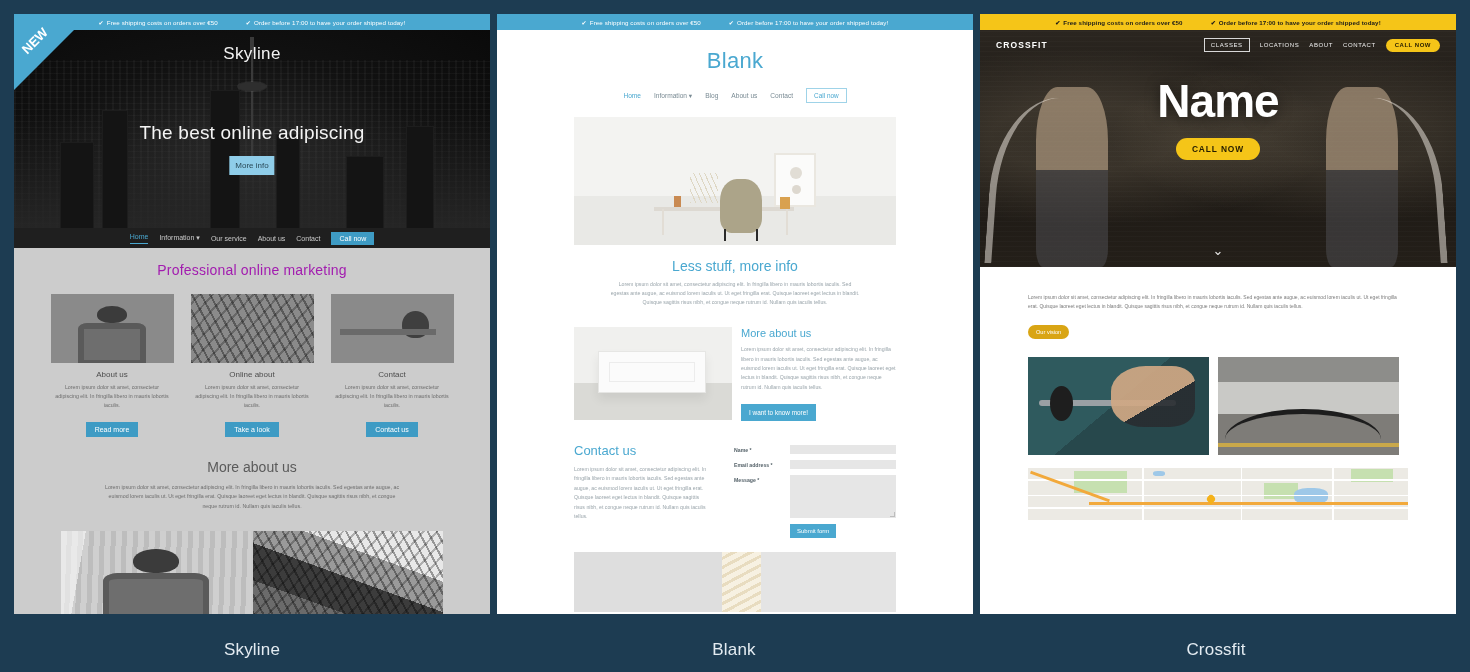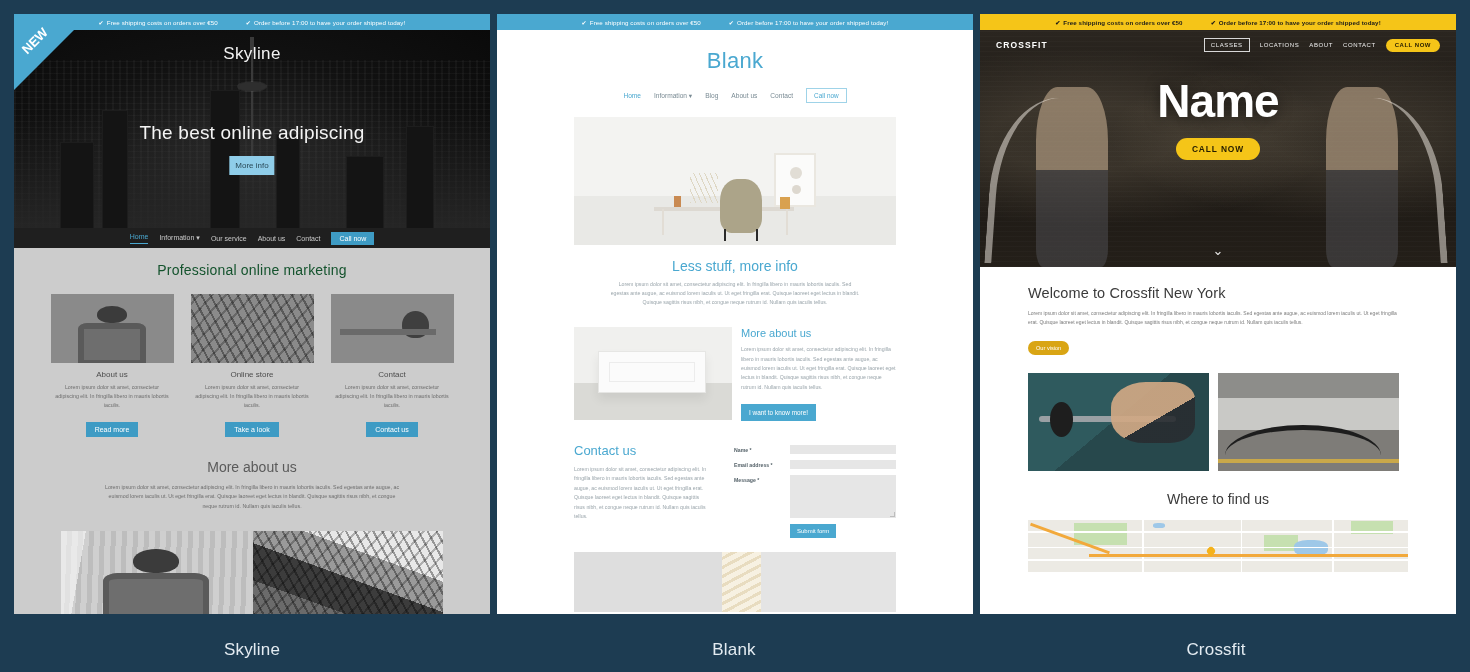--- a/index.html
+++ b/index.html
@@ -121,21 +121,21 @@
     gap: 11px; z-index: 6;
   }
   .sky-nav a { color: #c9c9c9; font-size: 7px; text-decoration: none; }
   .sky-nav a.active { color: #4aa8d0; border-bottom: 1.5px solid #4aa8d0; padding-bottom: 3px; }
   .sky-nav .callnow {
     background: #3e9bc4; color: #fff; padding: 3px 8px; font-size: 7px;
   }
   .sky-body { background: #cccccc; padding: 14px 0 0 0; }
   .sky-h2 {
     text-align: center; font-size: 14px; font-weight: 300;
-    color: #14532d; letter-spacing: .2px; margin-bottom: 16px;
+    color: #a21caf; letter-spacing: .2px; margin-bottom: 16px;
   }
   .sky-cols { display: flex; justify-content: center; gap: 17px; }
   .sky-col { width: 123px; text-align: center; }
   .sky-col .ph { width: 123px; height: 69px; background: #8a8a8a; overflow: hidden; position: relative; }
   .sky-col h3 { font-size: 8px; font-weight: 400; color: #4d4d4d; margin: 7px 0 4px; }
   .sky-col p { font-size: 5.3px; color: #6d6d6d; line-height: 1.7; padding: 0 2px; }
   .sky-col .btn {
     display: inline-block; margin-top: 12px; background: #3e9bc4; color: #fff;
     font-size: 7px; padding: 4px 9px;
   }
@@ -444,21 +444,21 @@
 
         <div class="sky-cols">
           <div class="sky-col">
             <div class="ph img-suit"></div>
             <h3>About us</h3>
             <p>Lorem ipsum dolor sit amet, consectetur adipiscing elit. In fringilla libero in mauris lobortis iaculis.</p>
             <span class="btn">Read more</span>
           </div>
           <div class="sky-col">
             <div class="ph img-towers"></div>
-            <h3>Online store</h3>
+            <h3>Online about</h3>
             <p>Lorem ipsum dolor sit amet, consectetur adipiscing elit. In fringilla libero in mauris lobortis iaculis.</p>
             <span class="btn">Take a look</span>
           </div>
           <div class="sky-col">
             <div class="ph img-desk"></div>
             <h3>Contact</h3>
             <p>Lorem ipsum dolor sit amet, consectetur adipiscing elit. In fringilla libero in mauris lobortis iaculis.</p>
             <span class="btn">Contact us</span>
           </div>
         </div>
@@ -588,32 +588,30 @@
 
         <div class="cf-head">
           <div class="l1">Name</div>
           <span class="cf-start">CALL NOW</span>
         </div>
 
         <div class="cf-chev">⌄</div>
       </div>
 
       <div class="cf-body">
-        <h2>Welcome to Crossfit New York</h2>
         <p>Lorem ipsum dolor sit amet, consectetur adipiscing elit. In fringilla libero in mauris lobortis iaculis. Sed egestas ante augue, ac euismod lorem iaculis ut. Ut eget fringilla erat. Quisque laoreet eget lectus in blandit. Quisque sagittis risus nibh, et congue neque rutrum id. Nullam quis iaculis tellus.</p>
         <span class="cf-vision">Our vision</span>
 
         <div class="cf-gal">
           <div class="g img-lift">
             <div class="leg"></div>
           </div>
           <div class="g img-ropes"></div>
         </div>
 
-        <div class="cf-find">Where to find us</div>
 
         <div class="cf-map">
           <div class="grn" style="left:12%;top:6%;width:14%;height:44%;"></div>
           <div class="grn" style="left:62%;top:30%;width:9%;height:30%;"></div>
           <div class="grn" style="left:85%;top:2%;width:11%;height:26%;"></div>
           <div class="blu" style="left:70%;top:40%;width:9%;height:30%;border-radius:40%;"></div>
           <div class="blu" style="left:33%;top:6%;width:3%;height:10%;border-radius:40%;"></div>
           <div class="rd" style="left:0;top:22%;width:100%;"></div>
           <div class="rd" style="left:0;top:52%;width:100%;"></div>
           <div class="rd" style="left:0;top:76%;width:100%;"></div>

